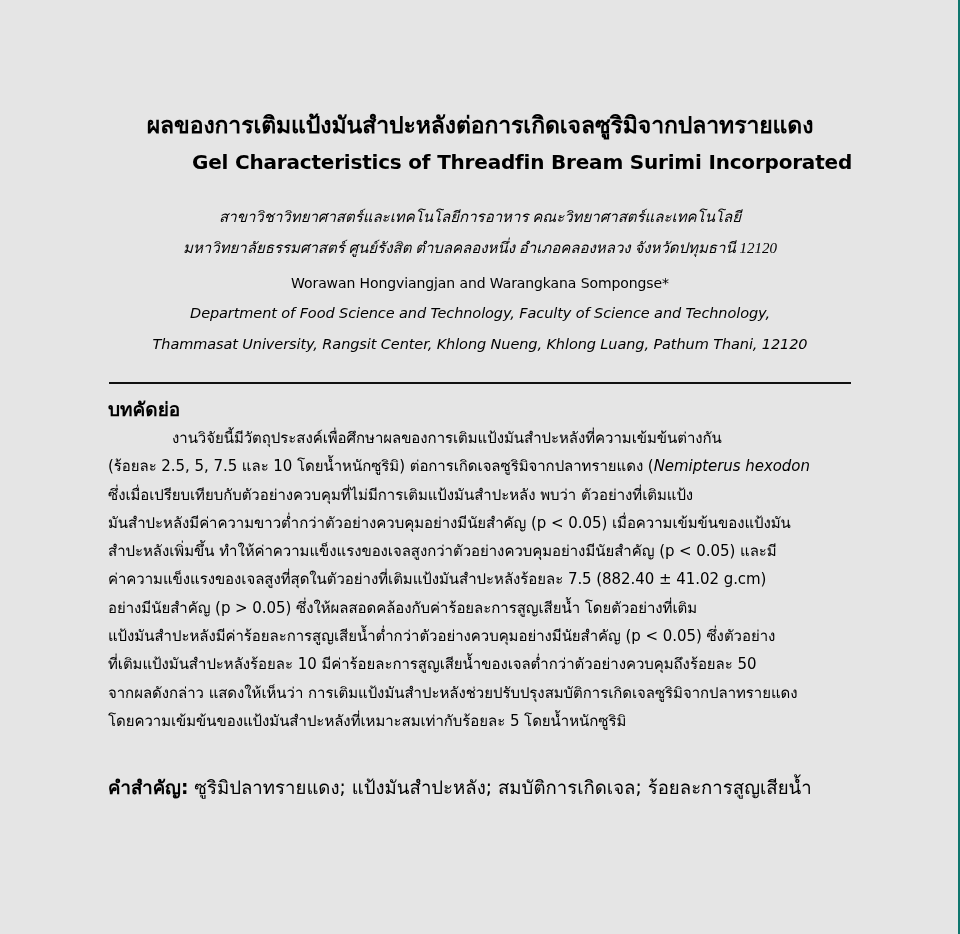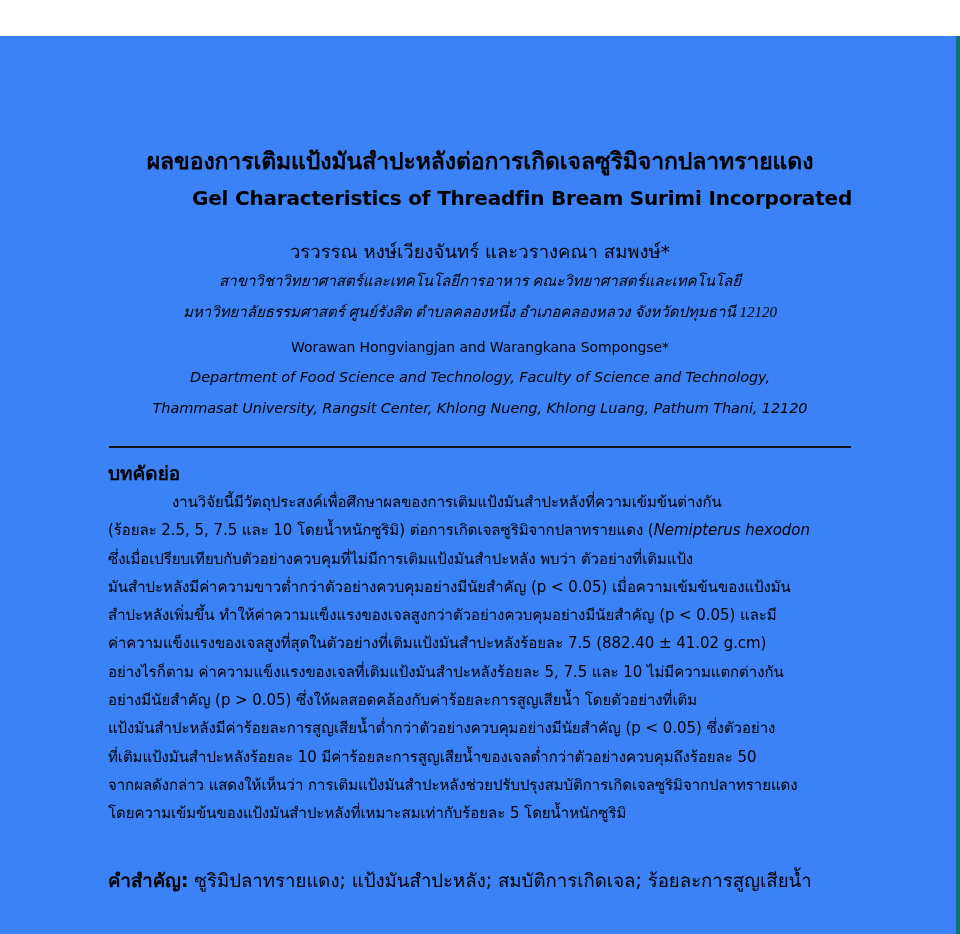--- a/index.html
+++ b/index.html
@@ -11,24 +11,23 @@
     width: 960px;
     height: 934px;
     position: relative;
     font-family: "DejaVu Sans", "Liberation Sans", sans-serif;
     color: #000000;
     overflow: hidden;
   }
   .page {
     position: absolute;
     inset: 0;
-    background: #3b82f6;
-    border-right: 4px solid #0f766e;
+    background: #e5e5e5;
+    border-right: 2px solid #0f766e;
     box-sizing: border-box;
-    margin-top: 36px;
   }
   .content {
     position: absolute;
     left: 108px;
     top: 0;
     width: 744px;
   }
 
   
   .title-block {
@@ -124,21 +123,20 @@
 
 <div class="page">
   <div class="content">
 
     <div class="title-block">
       <div class="title-th">ผลของการเติมแป้งมันสำปะหลังต่อการเกิดเจลซูริมิจากปลาทรายแดง</div>
       <div class="title-en">Gel Characteristics of Threadfin Bream Surimi Incorporated</div>
     </div>
 
     <div class="authors-block">
-      <div class="author-th">วรวรรณ หงษ์เวียงจันทร์ และวรางคณา สมพงษ์*</div>
       <div class="affil-th">สาขาวิชาวิทยาศาสตร์และเทคโนโลยีการอาหาร คณะวิทยาศาสตร์และเทคโนโลยี</div>
       <div class="affil-th">มหาวิทยาลัยธรรมศาสตร์ ศูนย์รังสิต ตำบลคลองหนึ่ง อำเภอคลองหลวง จังหวัดปทุมธานี 12120</div>
       <div class="author-en">Worawan Hongviangjan and Warangkana Sompongse*</div>
       <div class="affil-en">Department of Food Science and Technology, Faculty of Science and Technology,</div>
       <div class="affil-en">Thammasat University, Rangsit Center, Khlong Nueng, Khlong Luang, Pathum Thani, 12120</div>
     </div>
 
     <hr class="divider">
 
     <div class="abstract-block">
@@ -146,21 +144,20 @@
 
       <div class="abstract-body">
         <div class="abstract-line"><span class="sp-indent"></span><span>งานวิจัยนี้มีวัตถุประสงค์เพื่อศึกษาผลของการเติมแป้งมันสำปะหลังที่ความเข้มข้นต่างกัน</span></div>
 
         <div class="abstract-line"><span>(ร้อยละ 2.5, 5, 7.5 และ 10 โดยน้ำหนักซูริมิ) ต่อการเกิดเจลซูริมิจากปลาทรายแดง (</span><i>Nemipterus hexodon</i></div>
 
         <div class="abstract-line"><span>ซึ่งเมื่อเปรียบเทียบกับตัวอย่างควบคุมที่ไม่มีการเติมแป้งมันสำปะหลัง พบว่า ตัวอย่างที่เติมแป้ง</span></div>
         <div class="abstract-line"><span>มันสำปะหลังมีค่าความขาวต่ำกว่าตัวอย่างควบคุมอย่างมีนัยสำคัญ (p &lt; 0.05) เมื่อความเข้มข้นของแป้งมัน</span></div>
         <div class="abstract-line"><span>สำปะหลังเพิ่มขึ้น ทำให้ค่าความแข็งแรงของเจลสูงกว่าตัวอย่างควบคุมอย่างมีนัยสำคัญ (p &lt; 0.05) และมี</span></div>
         <div class="abstract-line"><span>ค่าความแข็งแรงของเจลสูงที่สุดในตัวอย่างที่เติมแป้งมันสำปะหลังร้อยละ 7.5 (882.40 ± 41.02 g.cm)</span></div>
-        <div class="abstract-line"><span>อย่างไรก็ตาม ค่าความแข็งแรงของเจลที่เติมแป้งมันสำปะหลังร้อยละ 5, 7.5 และ 10 ไม่มีความแตกต่างกัน</span></div>
         <div class="abstract-line"><span>อย่างมีนัยสำคัญ (p &gt; 0.05) ซึ่งให้ผลสอดคล้องกับค่าร้อยละการสูญเสียน้ำ โดยตัวอย่างที่เติม</span></div>
         <div class="abstract-line"><span>แป้งมันสำปะหลังมีค่าร้อยละการสูญเสียน้ำต่ำกว่าตัวอย่างควบคุมอย่างมีนัยสำคัญ (p &lt; 0.05) ซึ่งตัวอย่าง</span></div>
         <div class="abstract-line"><span>ที่เติมแป้งมันสำปะหลังร้อยละ 10 มีค่าร้อยละการสูญเสียน้ำของเจลต่ำกว่าตัวอย่างควบคุมถึงร้อยละ 50</span></div>
         <div class="abstract-line"><span>จากผลดังกล่าว แสดงให้เห็นว่า การเติมแป้งมันสำปะหลังช่วยปรับปรุงสมบัติการเกิดเจลซูริมิจากปลาทรายแดง</span></div>
         <div class="abstract-line"><span>โดยความเข้มข้นของแป้งมันสำปะหลังที่เหมาะสมเท่ากับร้อยละ 5 โดยน้ำหนักซูริมิ</span></div>
       </div>
 
       <div class="keywords"><span class="kw-label">คำสำคัญ:</span><span> ซูริมิปลาทรายแดง; แป้งมันสำปะหลัง; สมบัติการเกิดเจล; ร้อยละการสูญเสียน้ำ</span></div>
     </div>
 

